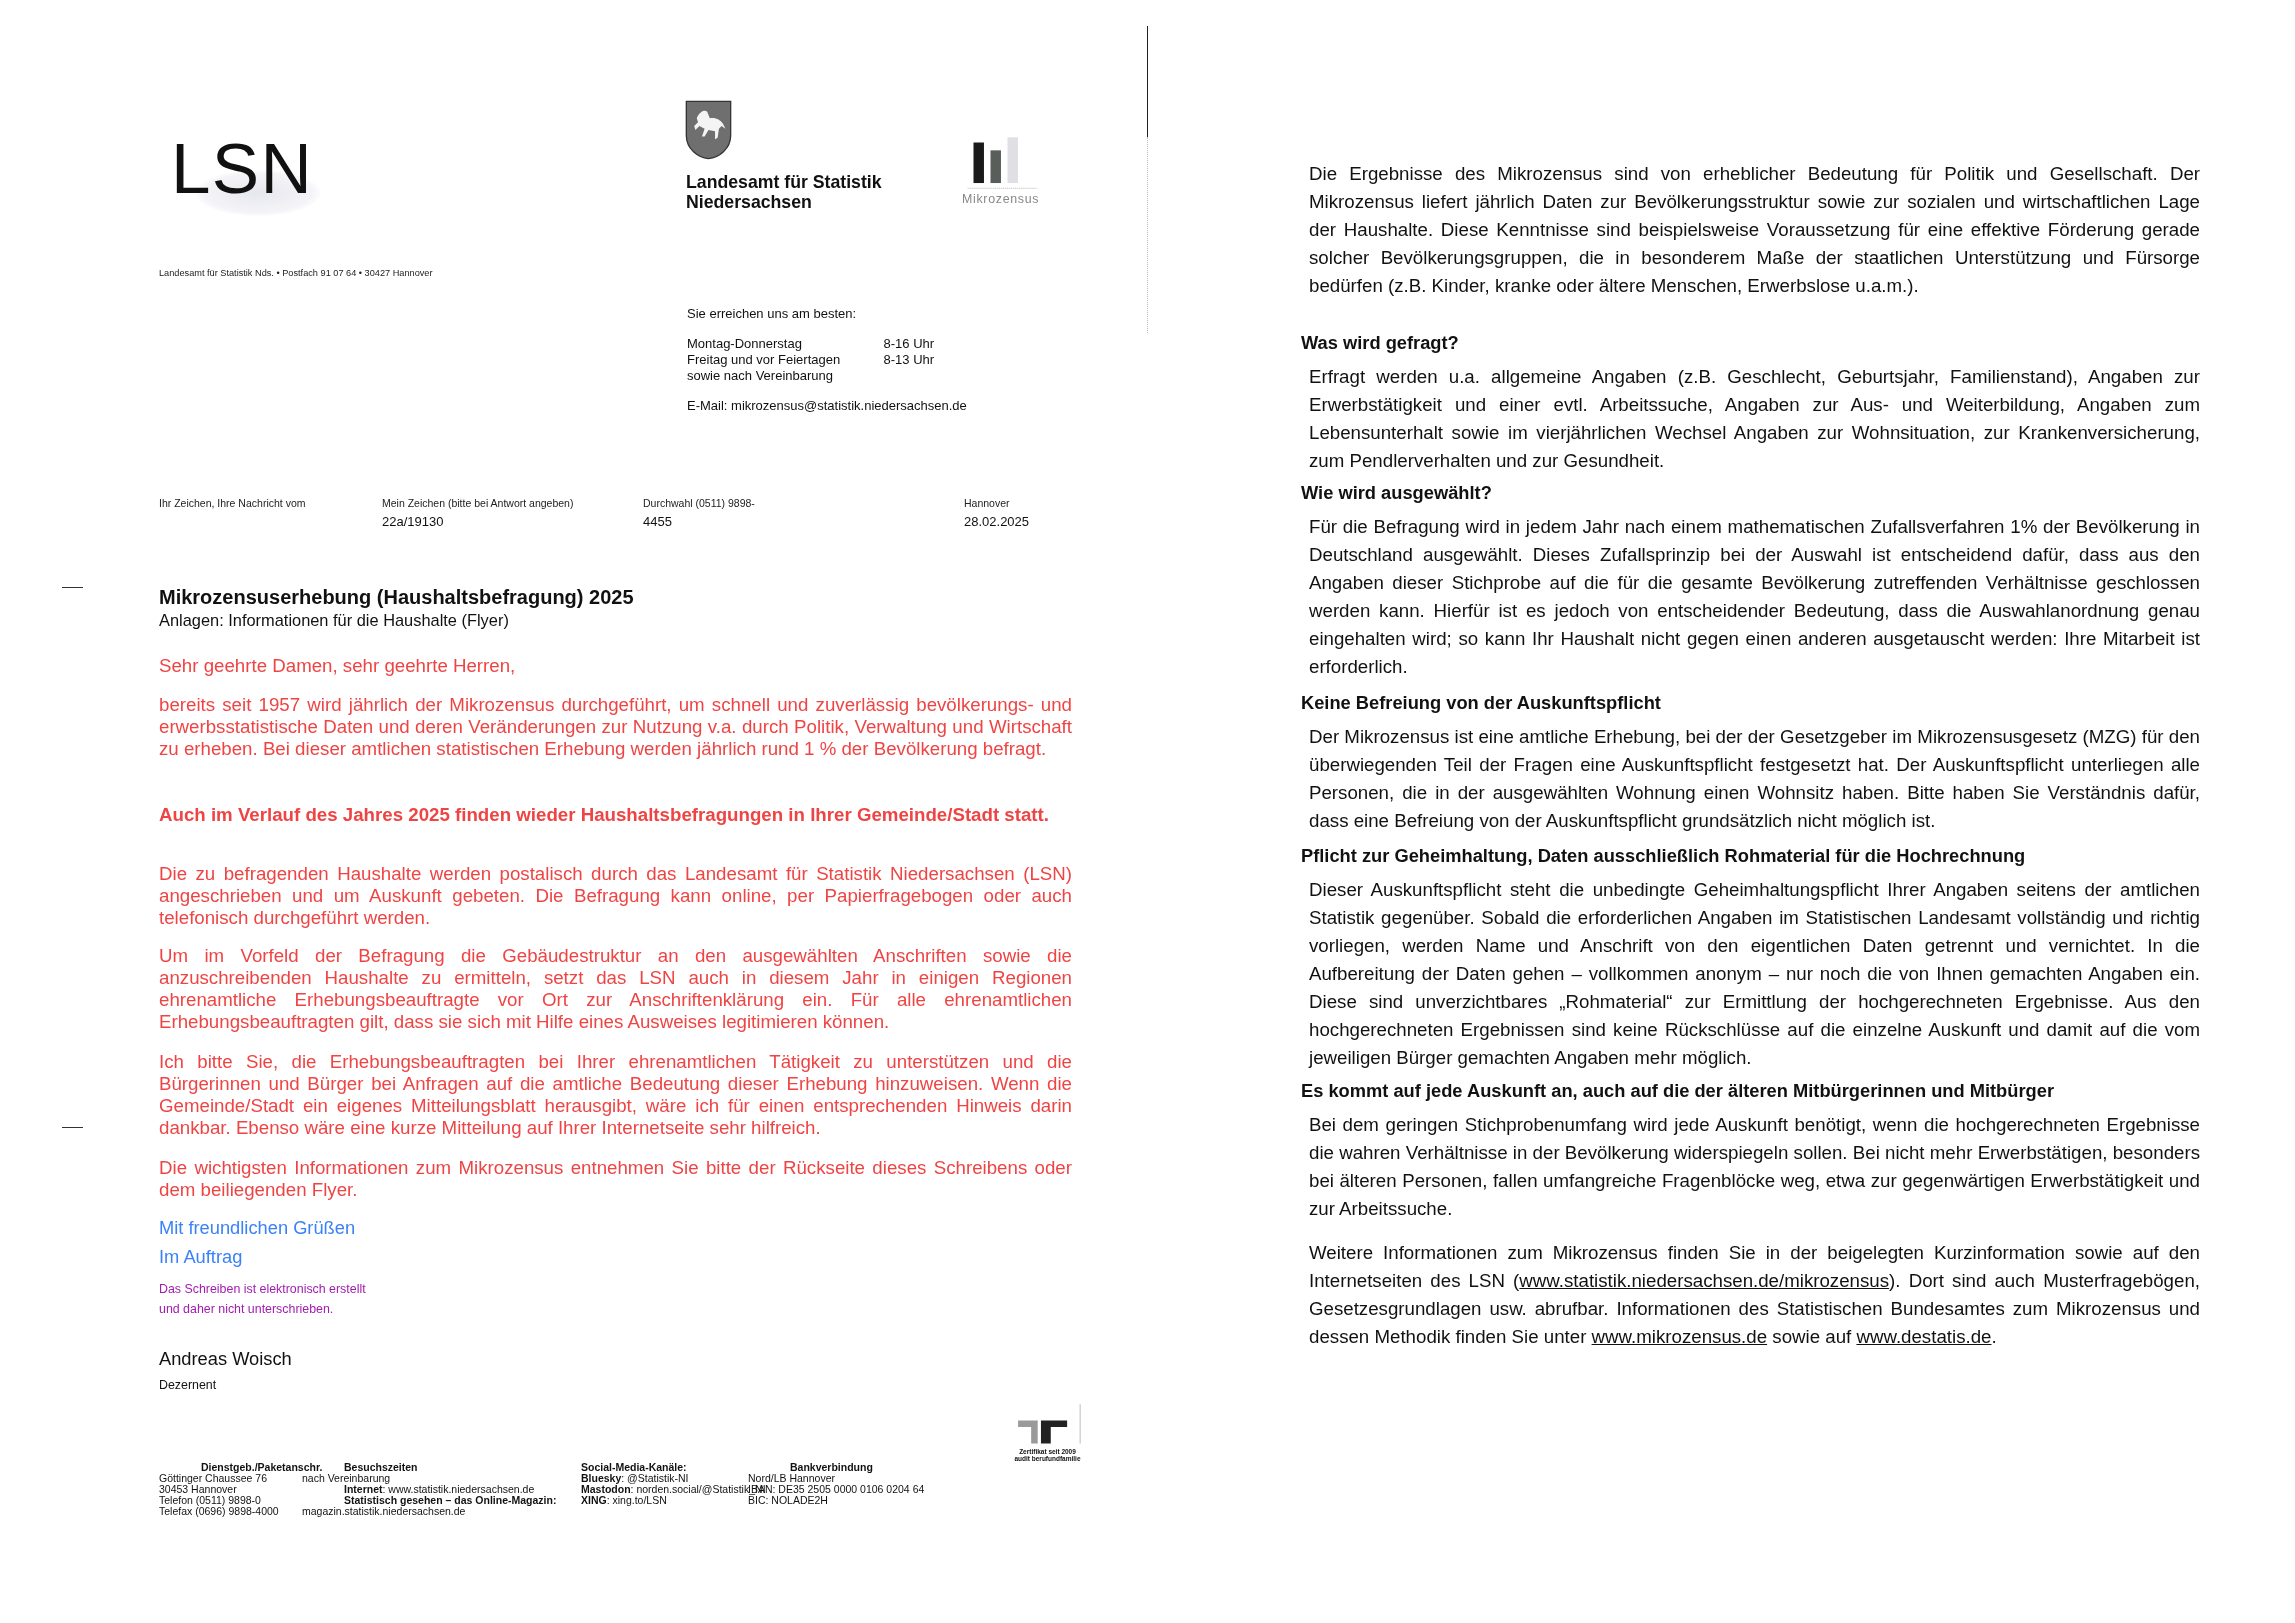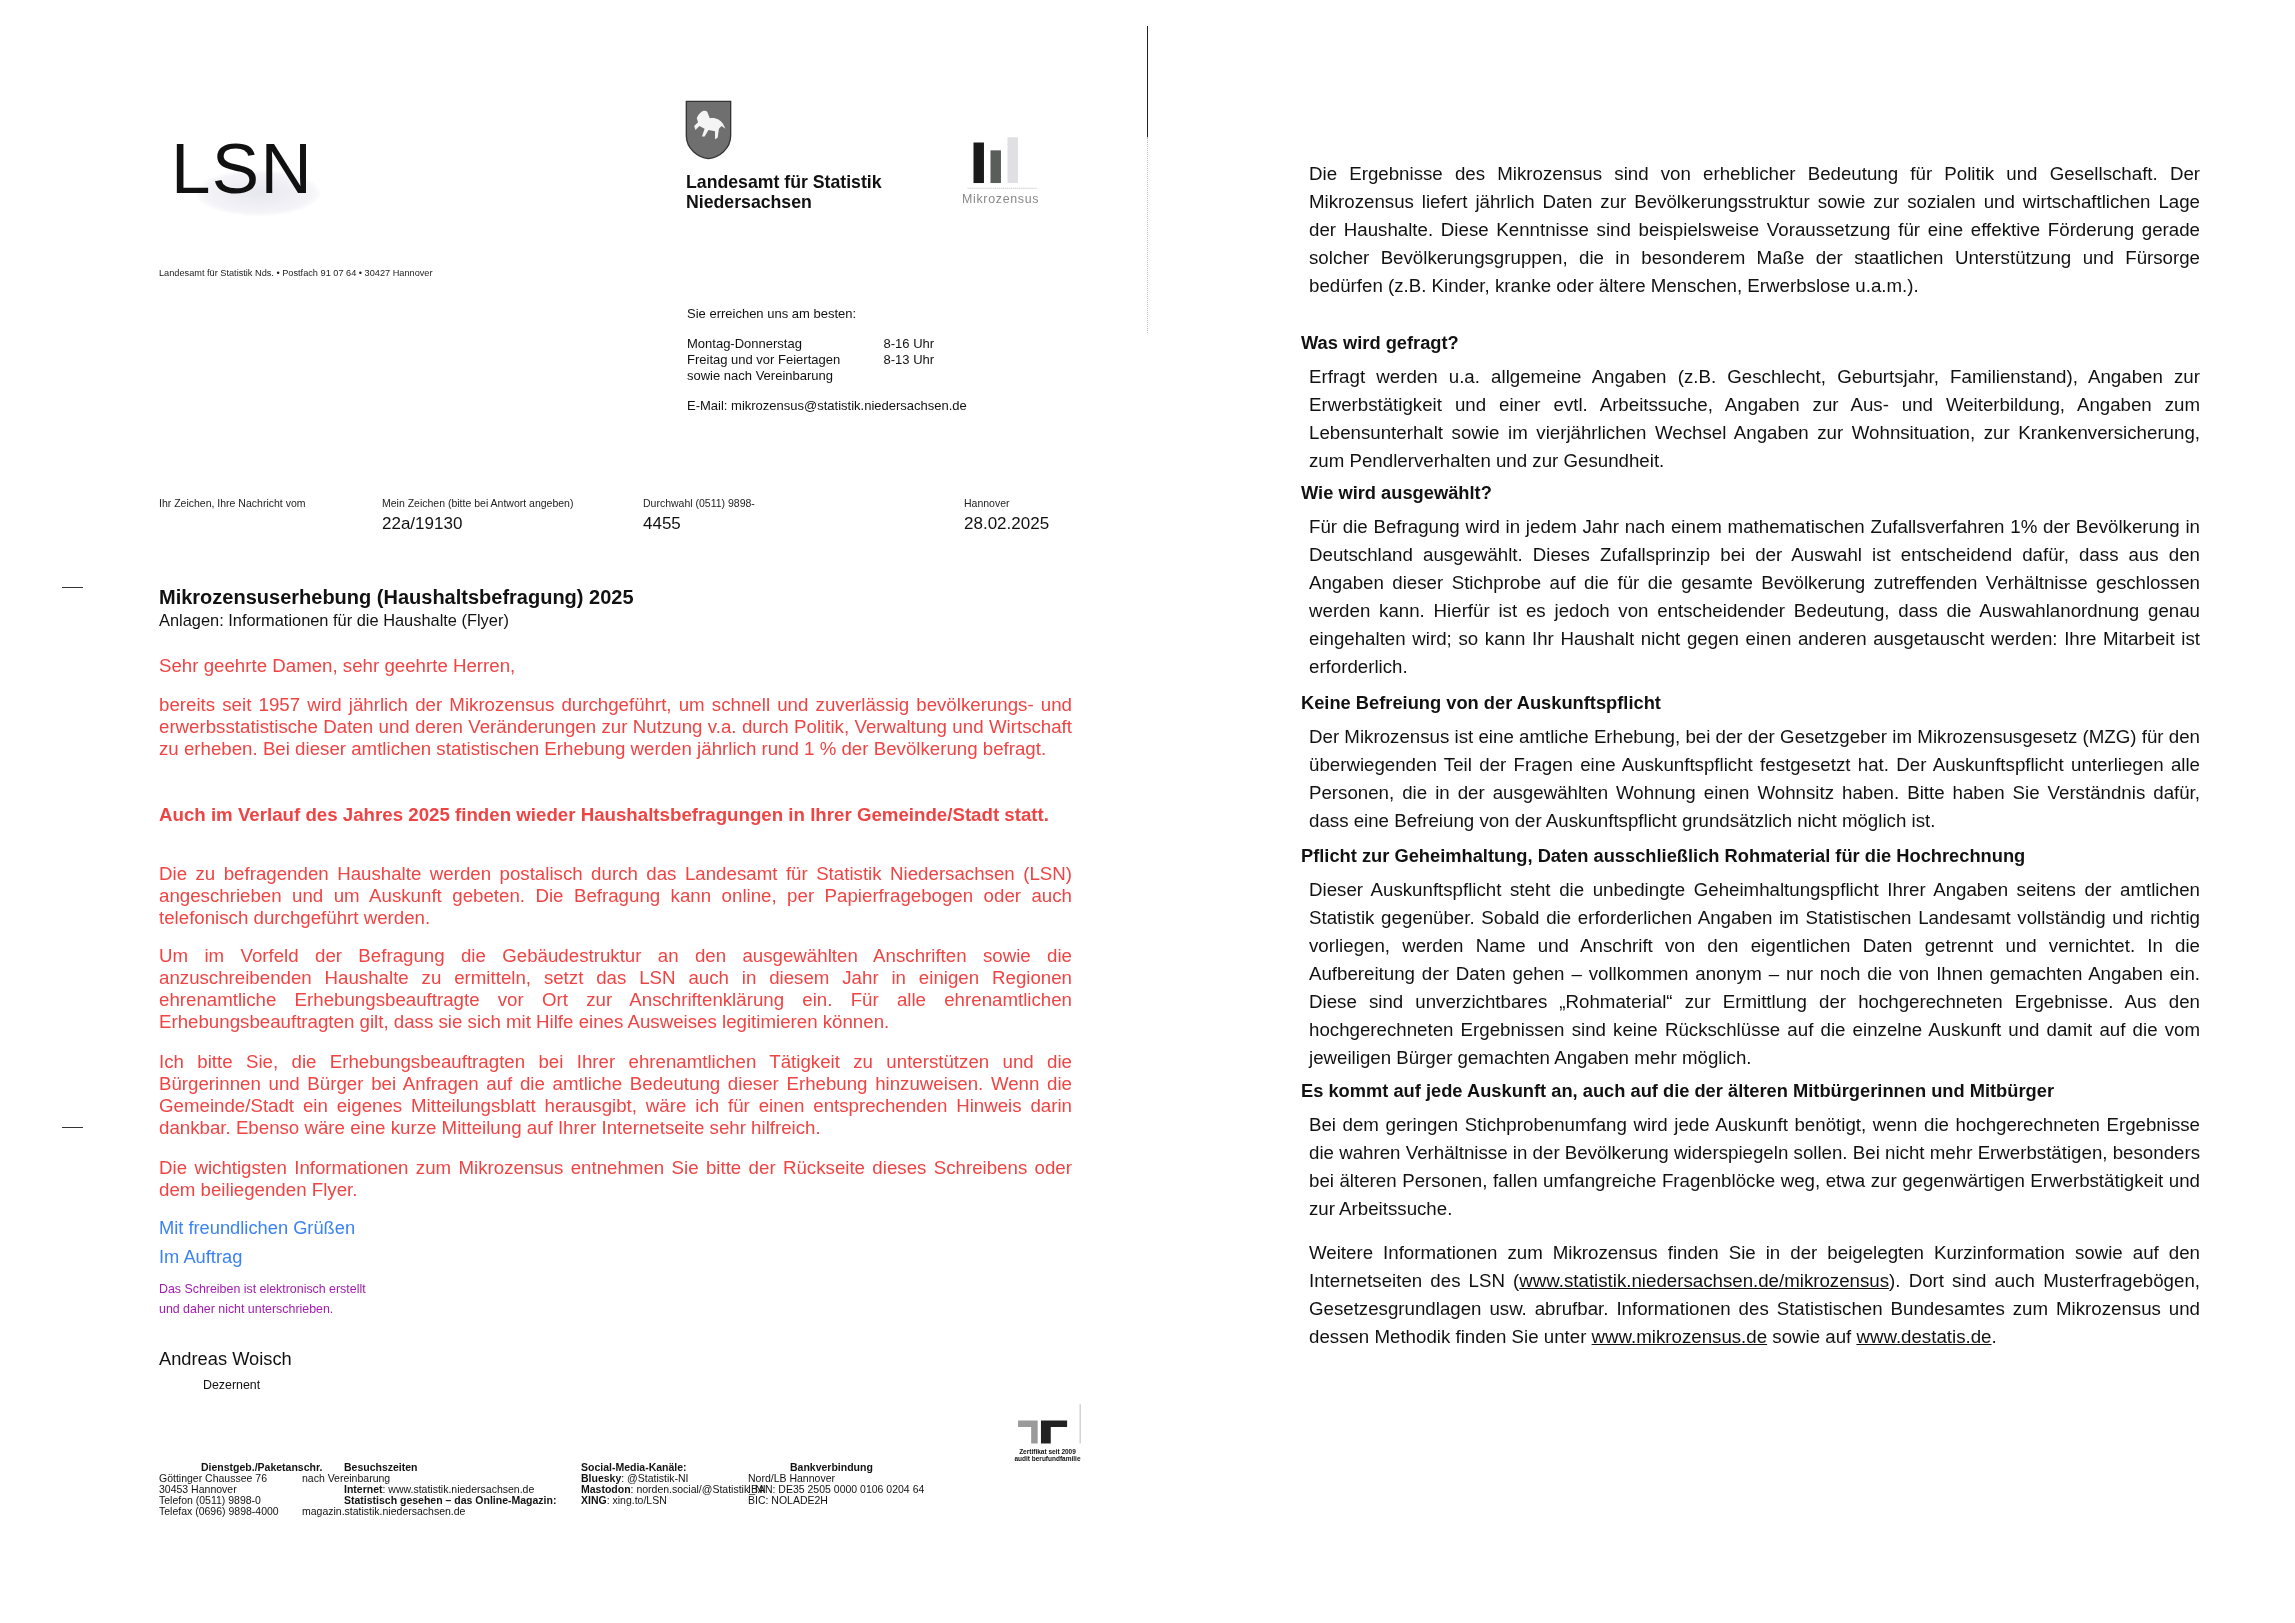--- a/index.html
+++ b/index.html
@@ -17,29 +17,29 @@
   .crest { left:685px; top:100px; width:47px; height:60px; }
   .agency-name { left:686px; top:173px; font-size:17.7px; font-weight:700; line-height:19.6px; color:#111; }
   .mz-logo { left:965px; top:137px; width:85px; height:79px; }
   .mz-text { left:962px; top:192px; font-size:12.4px; color:#888; letter-spacing:0.7px; }
   .sender-line { left:159px; top:268px; font-size:9.2px; color:#222; }
   .contact { left:687px; top:306px; font-size:13px; line-height:15.7px; color:#111; }
   .contact .row { display:flex; }
   .contact .row .k { width:98px; }
   .contact .row .v { margin-left:6.5px; }
   .ref-block { top:497px; font-size:10.5px; color:#222; }
-  .ref-val { top:514px; font-size:17px; color:#111; }
+  .ref-val { top:514px; font-size:13px; color:#111; }
   .subject { left:159px; top:586px; font-size:20px; font-weight:700; color:#111; }
   .attach { left:159px; top:611px; font-size:16.4px; color:#111; }
   .body-text { left:159px; width:913px; font-size:18.7px; line-height:22px; text-align:justify; color:#ef4444; }
   .body-text.bold { font-weight:700; }
   .closing { left:159px; font-size:18.3px; color:#3b82f6; }
   .small-note { left:159px; font-size:12.4px; line-height:19.6px; color:#a21caf; }
   .signer { left:159px; top:1348px; font-size:18.3px; }
-  .signer-title { left:159px; top:1378px; font-size:12.4px;margin-left:44px; }
+  .signer-title { left:159px; top:1378px; font-size:12.4px; }
   .footer { top:1462px; font-size:10.5px; line-height:11px; color:#111; }
   .footer b { font-weight:700;padding-left:42px; }
   .cert { left:1005px; top:1378px; width:85px; height:85px; }
   .cert-text { left:1008px; top:1448px; font-size:6.5px; font-weight:700; line-height:7.2px; text-align:center; width:79px; }
 
   
   .rp { left:1301px; width:907px; color:#111; }
   .rp h3 { margin:0; font-size:18.3px; font-weight:700; line-height:23.6px; }
   .rp p { margin:8px; font-size:18.7px; line-height:28px; text-align:justify; }
   .rp a { color:#111; text-decoration:underline; }

